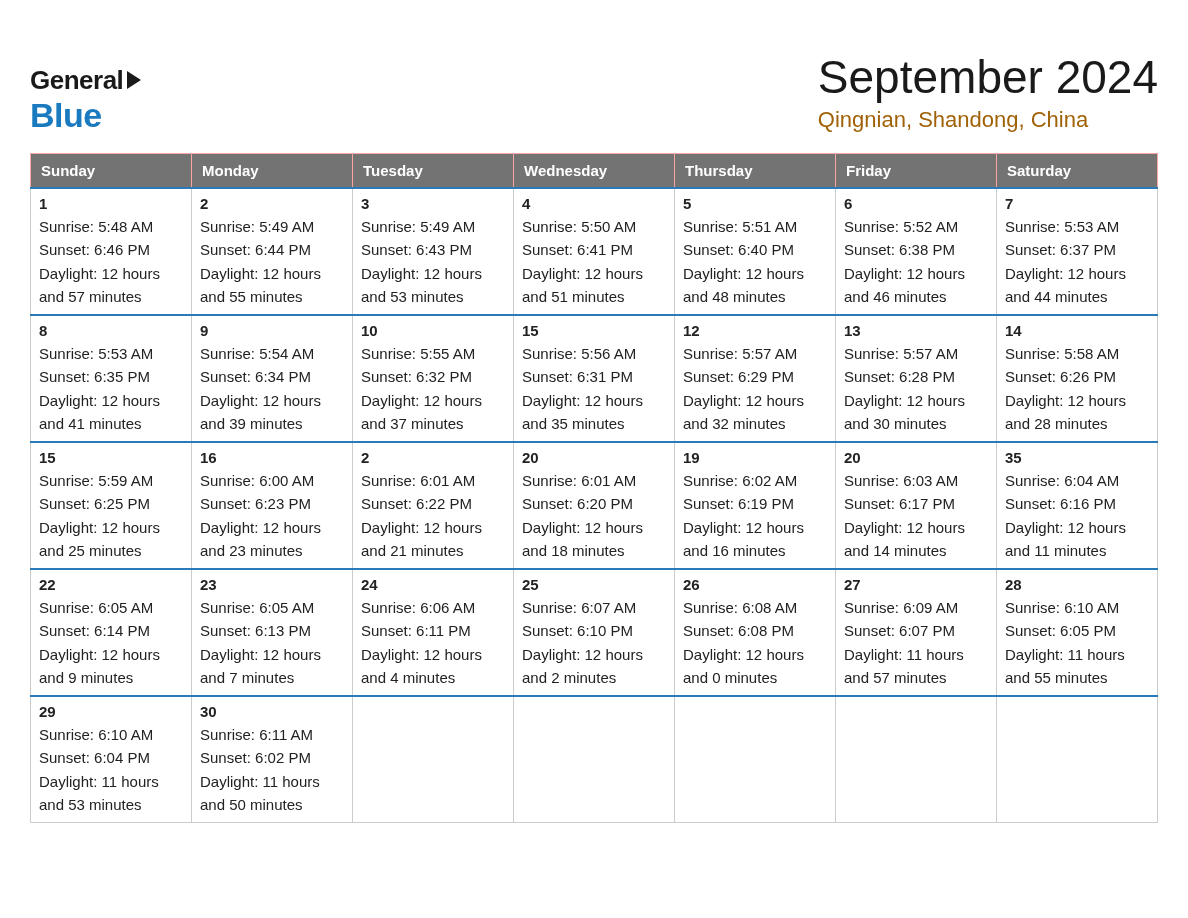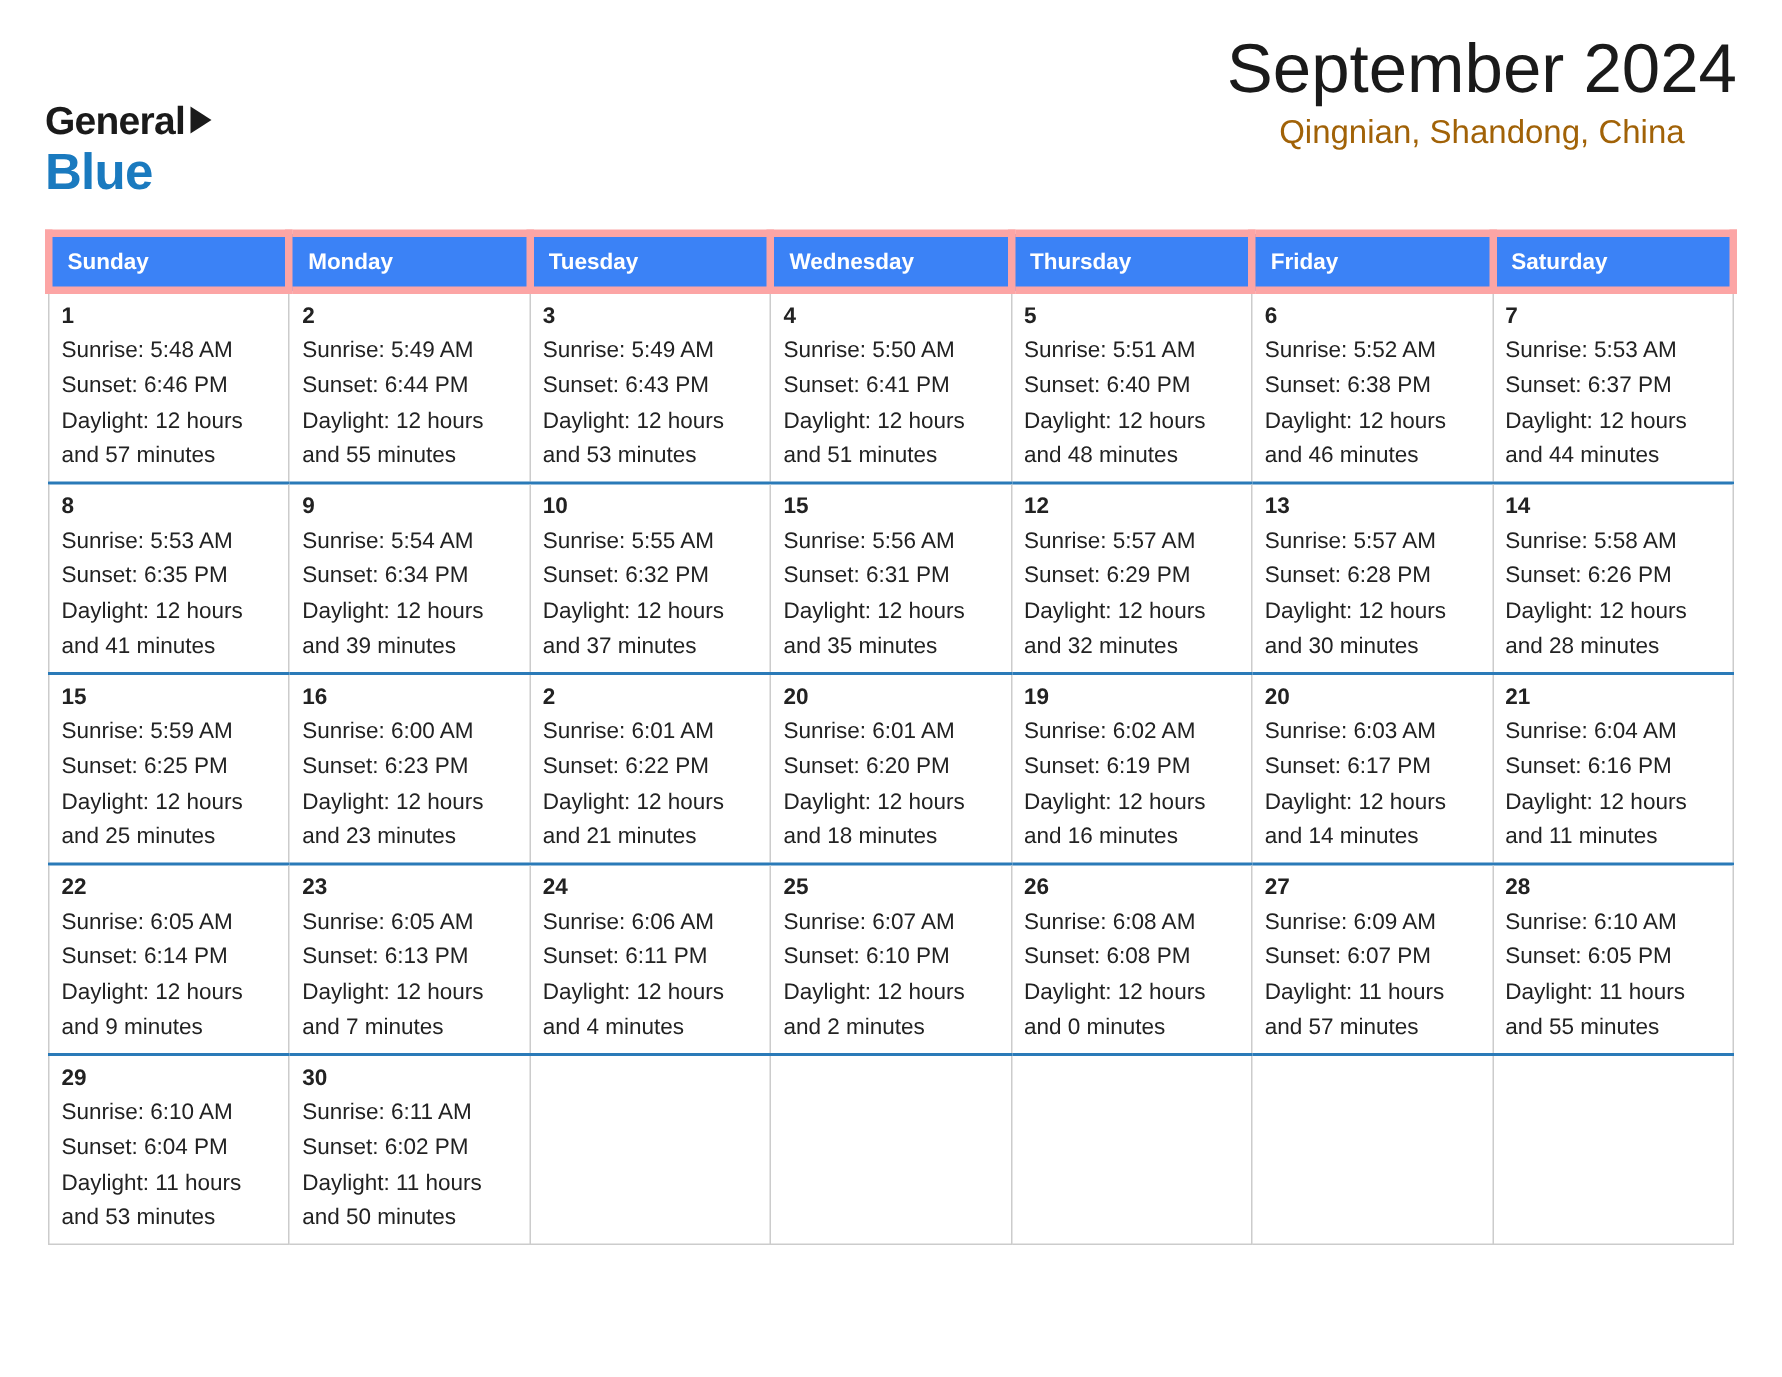--- a/index.html
+++ b/index.html
@@ -30,46 +30,47 @@
     }
     .logo-blue {
       font-size: 34px;
       font-weight: bold;
       color: #1a7abf;
       letter-spacing: -0.5px;
       display: flex;
       align-items: center;
     }
     .title-block {
-      text-align: center;
+      text-align: left;
+      margin-top: 32px;
     }
     .month-year {
       font-size: 46px;
       font-weight: 400;
       color: #1a1a1a;
       line-height: 1.1;
     }
     .location {
       font-size: 22px;
       color: #a16207;
       margin-top: 4px;
     }
     .calendar {
       width: 100%;
       border-collapse: collapse;
       margin-top: 4px;
     }
     .calendar th {
-      background: #3b82f6;
+      background: #737373;
       color: #fff;
       font-size: 15px;
       font-weight: 600;
       padding: 8px 10px;
       text-align: left;
-      border: 5px solid #fca5a5;
+      border: 1px solid #fca5a5;
     }
     .calendar td {
       vertical-align: top;
       padding: 6px 8px;
       border: 1px solid #ccc;
       font-size: 12.5px;
       color: #222;
       width: calc(100% / 7);
       min-height: 90px;
     }
@@ -282,21 +283,21 @@
       </td>
         <td>
         <span class="day-num">20</span>
         <div class="day-info">
           Sunrise: 6:03 AM<br>
           Sunset: 6:17 PM<br>
           Daylight: 12 hours<br>and 14 minutes
         </div>
       </td>
         <td>
-        <span class="day-num">21</span>
+        <span class="day-num">35</span>
         <div class="day-info">
           Sunrise: 6:04 AM<br>
           Sunset: 6:16 PM<br>
           Daylight: 12 hours<br>and 11 minutes
         </div>
       </td>
       </tr>
       <tr class="week-row">
         <td>
         <span class="day-num">22</span>

